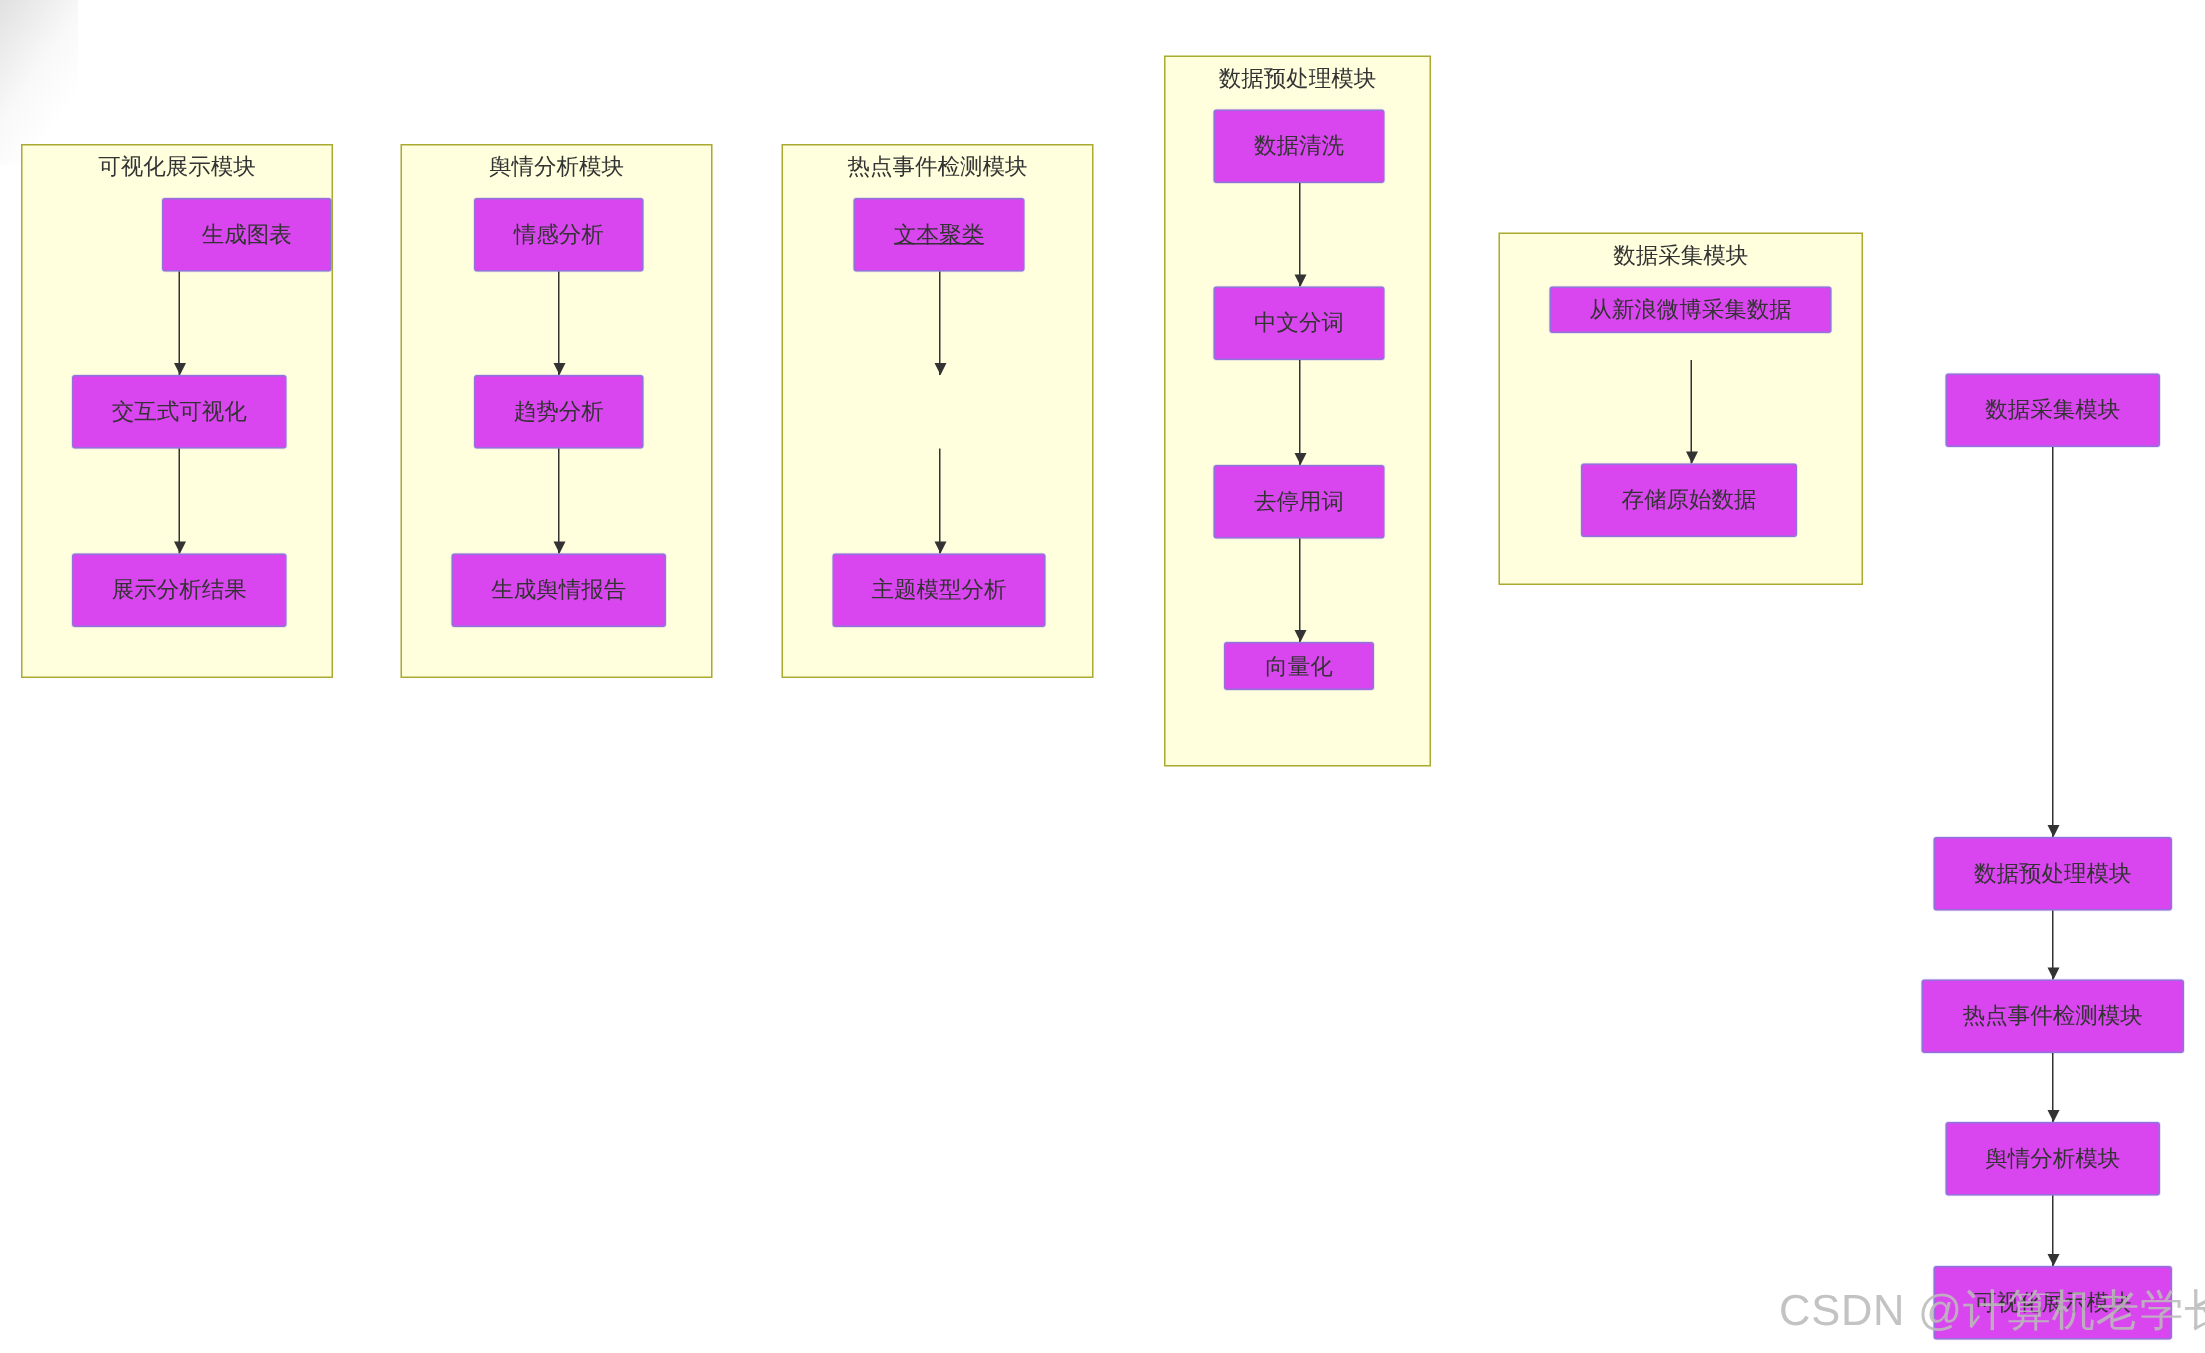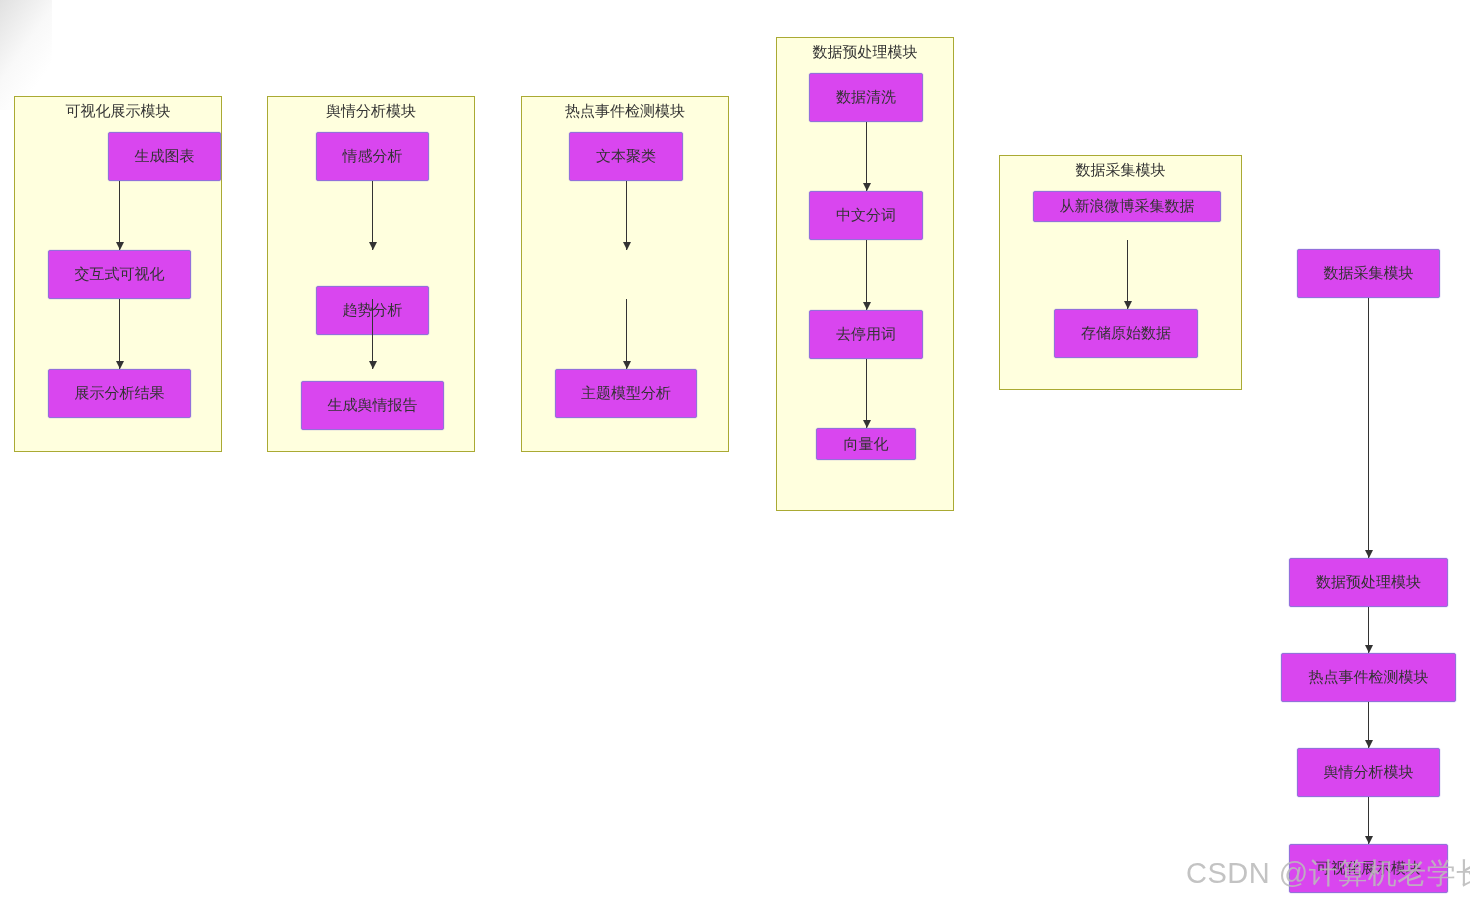--- a/index.html
+++ b/index.html
@@ -32,28 +32,28 @@
     <div class="edge" style="left:104px;top:84px;height:69px;"></div>
     <div class="node" style="left:33px;top:153px;width:143px;height:49px;">交互式可视化</div>
     <div class="edge" style="left:104px;top:202px;height:70px;"></div>
     <div class="node" style="left:33px;top:272px;width:143px;height:49px;">展示分析结果</div>
   </div>
 
   <div class="cluster" style="left:267px;top:96px;width:208px;height:356px;">
     <div class="cluster-title">舆情分析模块</div>
     <div class="node" style="left:48px;top:35px;width:113px;height:49px;">情感分析</div>
     <div class="edge" style="left:104px;top:84px;height:69px;"></div>
-    <div class="node" style="left:48px;top:153px;width:113px;height:49px;margin-top:36px;">趋势分析</div>
+    <div class="node" style="left:48px;top:153px;width:113px;height:49px;">趋势分析</div>
     <div class="edge" style="left:104px;top:202px;height:70px;"></div>
-    <div class="node" style="left:33px;top:284px;width:143px;height:49px;">生成舆情报告</div>
+    <div class="node" style="left:33px;top:272px;width:143px;height:49px;">生成舆情报告</div>
   </div>
 
   <div class="cluster" style="left:521px;top:96px;width:208px;height:356px;">
     <div class="cluster-title">热点事件检测模块</div>
-    <div class="node" style="left:47px;top:35px;width:114px;height:49px;">文本聚类</div>
+    <div class="node" style="left:47px;top:35px;width:114px;height:49px;text-decoration:underline;">文本聚类</div>
     <div class="edge" style="left:104px;top:84px;height:69px;"></div>
     <div class="edge" style="left:104px;top:202px;height:70px;"></div>
     <div class="node" style="left:33px;top:272px;width:142px;height:49px;">主题模型分析</div>
   </div>
 
   <div class="cluster" style="left:776px;top:37px;width:178px;height:474px;">
     <div class="cluster-title">数据预处理模块</div>
     <div class="node" style="left:32px;top:35px;width:114px;height:49px;">数据清洗</div>
     <div class="edge" style="left:89px;top:84px;height:69px;"></div>
     <div class="node" style="left:32px;top:153px;width:114px;height:49px;">中文分词</div>

